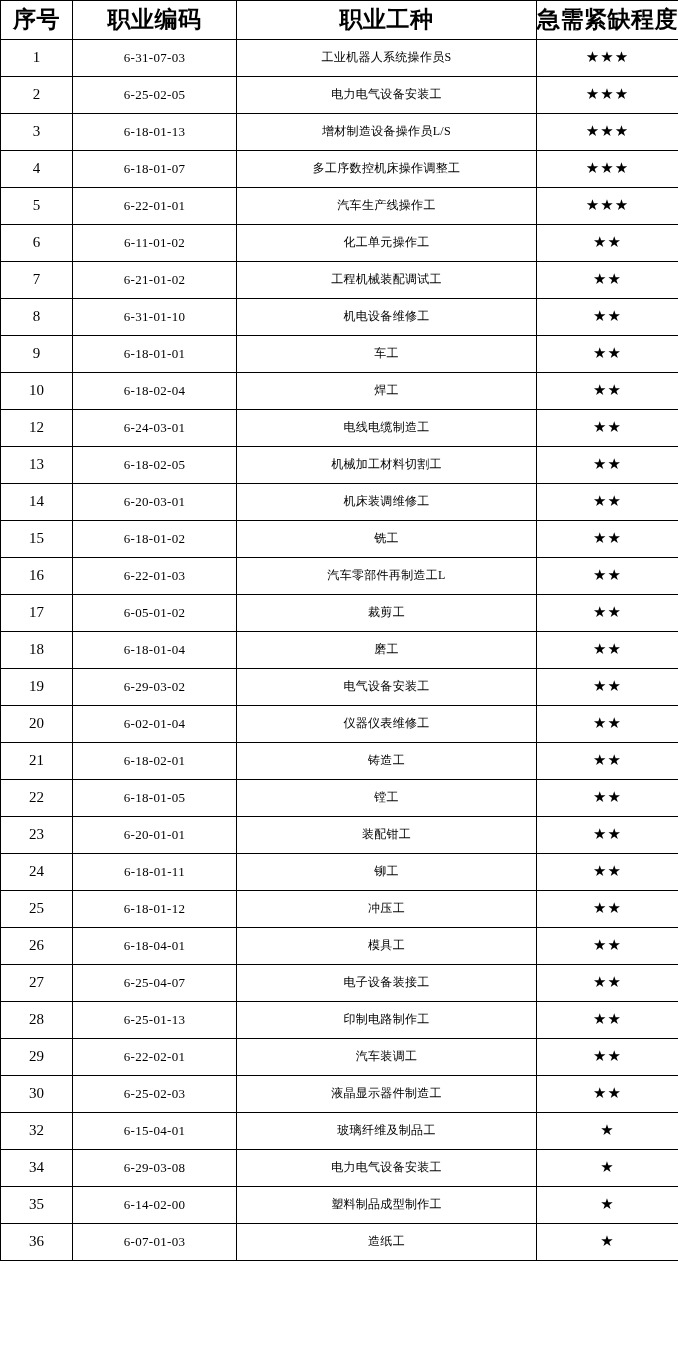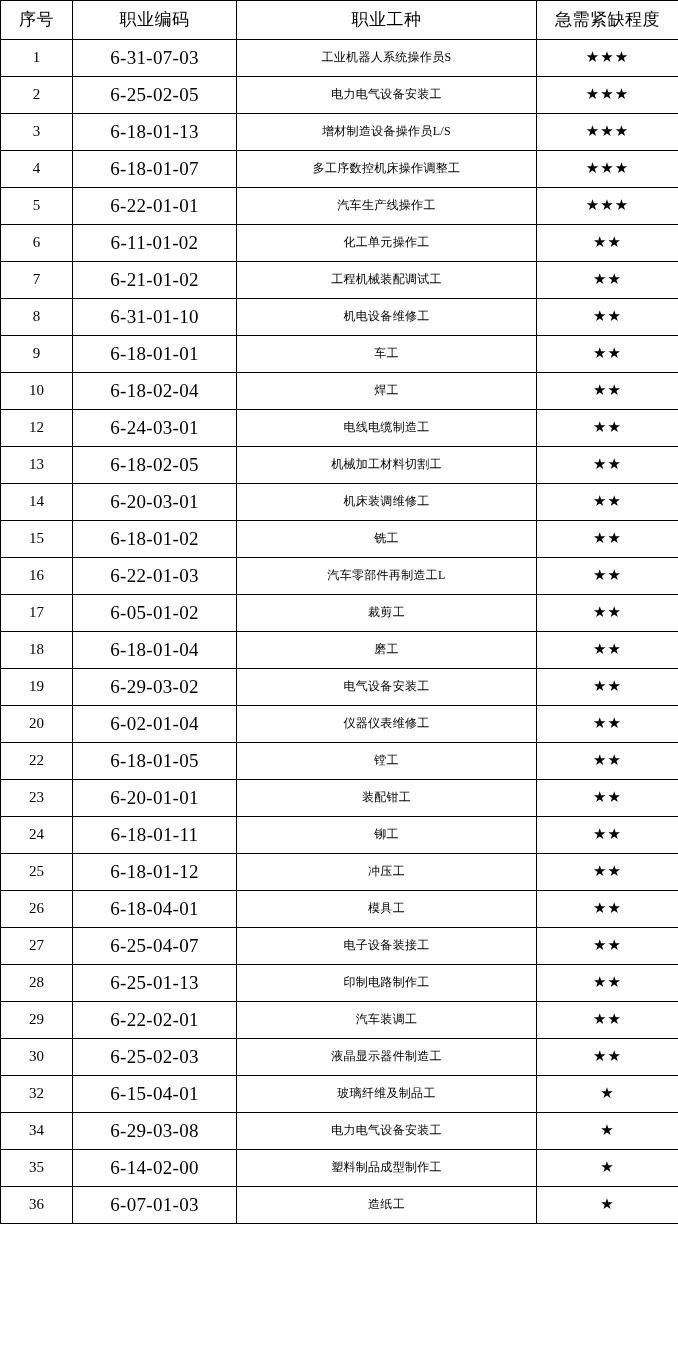--- a/index.html
+++ b/index.html
@@ -31,30 +31,31 @@
   table.occupation-table td {
     border: 1px solid #000000;
     text-align: center;
     vertical-align: middle;
     padding: 0;
     height: 36px;
     line-height: 1.15;
     font-weight: normal;
   }
   table.occupation-table thead th {
-    font-size: 17px;
+    font-size: 23px;
     height: 38px;
     letter-spacing: 0.5px;
+    font-weight: bold;
   }
   td.cell-index {
     font-size: 15px;
     font-family: "Liberation Serif", "DejaVu Serif", serif;
   }
   td.cell-code {
-    font-size: 19px;
+    font-size: 13px;
     letter-spacing: 0.3px;
   }
   td.cell-name {
     font-size: 12px;
     letter-spacing: 0.3px;
   }
   td.cell-level {
     font-size: 15px;
     letter-spacing: 1px;
   }
@@ -193,20 +194,26 @@
           <td class="cell-name">电气设备安装工</td>
           <td class="cell-level"><span class="stars">★★</span></td>
         </tr>
         <tr>
           <td class="cell-index">20</td>
           <td class="cell-code">6-02-01-04</td>
           <td class="cell-name">仪器仪表维修工</td>
           <td class="cell-level"><span class="stars">★★</span></td>
         </tr>
         <tr>
+          <td class="cell-index">21</td>
+          <td class="cell-code">6-18-02-01</td>
+          <td class="cell-name">铸造工</td>
+          <td class="cell-level"><span class="stars">★★</span></td>
+        </tr>
+        <tr>
           <td class="cell-index">22</td>
           <td class="cell-code">6-18-01-05</td>
           <td class="cell-name">镗工</td>
           <td class="cell-level"><span class="stars">★★</span></td>
         </tr>
         <tr>
           <td class="cell-index">23</td>
           <td class="cell-code">6-20-01-01</td>
           <td class="cell-name">装配钳工</td>
           <td class="cell-level"><span class="stars">★★</span></td>

